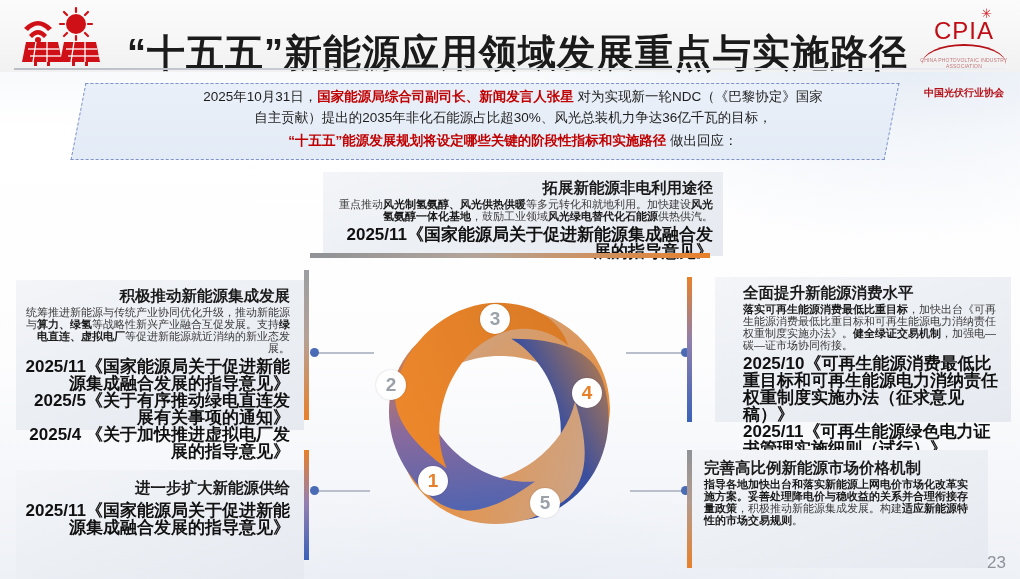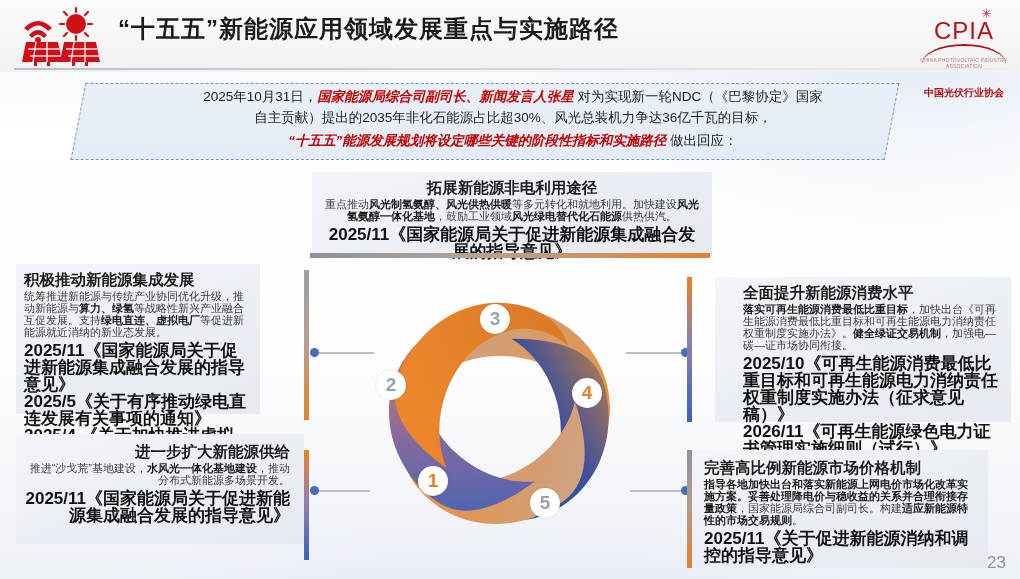--- a/index.html
+++ b/index.html
@@ -36,24 +36,24 @@
     background: linear-gradient(90deg,#b9bdc4 0%, #d7dade 55%, #eceef1 100%);
   }
 
   #logo-left {
     position: absolute;
     left: 14px; top: 6px;
     width: 96px; height: 60px;
   }
   #page-title {
     position: absolute;
-    left: 118px; top: 13px;
+    left: 118px; top: 28px;
     width: 790px;
-    text-align: left;
-    font-size: 24px;
+    text-align: right;
+    font-size: 38px;
     font-weight: bold;
     color: #1b1b1b;
     letter-spacing: 1px;
     white-space: nowrap;
   }
   #logo-cpia {
     position: absolute;
     right: 8px; top: 4px;
     width: 96px; height: 62px;
     text-align: center;
@@ -109,21 +109,21 @@
   #quote-inner {
     position: absolute;
     left: 108px; top: 86px;
     width: 810px; height: 70px;
     transform: skewX(0deg);
     text-align: center;
     font-size: 13.5px;
     line-height: 21px;
     color: #1d1d1d;
   }
-  .q-red { color: #c00000; font-weight: bold; font-style: italic; }
+  .q-red { color: #c00000; font-weight: bold; }
   .q-line3 { display: block; margin-top: 2px; }
 
   
   .card {
     position: absolute;
     background: linear-gradient(160deg,#f3f5f8 0%, #eceff4 45%, #e6eaf0 100%);
     box-sizing: border-box;
   }
   .card-title {
     font-size: 15.5px;
@@ -139,36 +139,36 @@
   .card-body b { color: #1a1a1a; font-weight: bold; }
   .card-doc {
     font-size: 17px;
     font-weight: bold;
     color: #111;
     line-height: 17px;
     margin-top: 4px;
   }
 
   
-  #card-top { left: 312px; top: 172px; width: 400px; height: 84px; text-align: center; padding: 6px 10px 0 10px; }
+  #card-top { left: 323px; top: 172px; width: 400px; height: 84px; text-align: right; padding: 6px 10px 0 10px; }
   #card-top-bar { position: absolute; left: 310px; top: 253px; width: 400px; height: 5px;
      background: linear-gradient(90deg,#8f9296 0%, #b2a49a 40%, #e8802a 100%); }
 
   
-  #card-lt { left: 16px; top: 264px; width: 244px; height: 150px; padding: 6px 14px 0 8px; }
+  #card-lt { left: 16px; top: 280px; width: 288px; height: 150px; text-align: right; padding: 6px 14px 0 8px; }
   #card-lt-bar { position: absolute; left: 304px; top: 270px; width: 5px; height: 150px;
      background: linear-gradient(180deg,#9b9ea2 0%, #b5a196 45%, #e8802a 100%); }
 
   
   #card-rt { left: 715px; top: 277px; width: 296px; height: 145px; text-align: left; padding: 6px 10px 0 28px; }
   #card-rt-bar { position: absolute; left: 687px; top: 277px; width: 5px; height: 145px;
      background: linear-gradient(180deg,#e8802a 0%, #8d7fae 45%, #3a62b8 100%); }
 
   
-  #card-lb { left: 16px; top: 434px; width: 288px; height: 110px; text-align: right; padding: 8px 14px 0 8px; }
+  #card-lb { left: 16px; top: 470px; width: 288px; height: 110px; text-align: right; padding: 8px 14px 0 8px; }
   #card-lb-bar { position: absolute; left: 304px; top: 450px; width: 5px; height: 110px;
      background: linear-gradient(180deg,#e8802a 0%, #9480b0 48%, #3a62b8 100%); }
 
   
   #card-rb { left: 692px; top: 450px; width: 296px; height: 118px; text-align: left; padding: 8px 10px 0 12px; }
   #card-rb-bar { position: absolute; left: 687px; top: 450px; width: 5px; height: 118px;
      background: linear-gradient(180deg,#8f9296 0%, #b39b8e 45%, #e8802a 100%); }
 
   
   .conn { position: absolute; height: 1.6px; background: #b9bfcb; }
@@ -361,37 +361,33 @@
         <div>2025/4 《关于加快推进虚拟电厂发展的指导意见》</div>
       </div>
   </div>
   <div id="card-lt-bar"></div>
 
   <div class="card" id="card-rt">
     <div class="card-title">全面提升新能源消费水平</div>
     <div class="card-body"><b>落实可再生能源消费最低比重目标</b><span>，加快出台《可再生能源消费最低比重目标和可再生能源电力消纳责任权重制度实施办法》。</span><b>健全绿证交易机制</b><span>，加强电—碳—证市场协同衔接。</span></div>
     <div class="card-doc">
         <div>2025/10《可再生能源消费最低比重目标和可再生能源电力消纳责任权重制度实施办法（征求意见稿）》</div>
-        <div>2026/11《可再生能源绿色电力证书管理实施细则（试行）》</div>
+        <div>2025/11《可再生能源绿色电力证书管理实施细则（试行）》</div>
       </div>
   </div>
   <div id="card-rt-bar"></div>
 
   <div class="card" id="card-lb">
     <div class="card-title">进一步扩大新能源供给</div>
-    <div class="card-body"><span>推进“沙戈荒”基地建设，</span><b>水风光一体化基地建设</b><span>，推动分布式新能源多场景开发。</span></div>
     <div class="card-doc">
         <div>2025/11《国家能源局关于促进新能源集成融合发展的指导意见》</div>
       </div>
   </div>
   <div id="card-lb-bar"></div>
 
   <div class="card" id="card-rb">
     <div class="card-title">完善高比例新能源市场价格机制</div>
-    <div class="card-body"><b>指导各地加快出台和落实新能源上网电价市场化改革实施方案。妥善处理降电价与稳收益的关系并合理衔接存量政策</b><span>，国家能源局综合司副司长。构建</span><b>适应新能源特性的市场交易规则</b><span>。</span></div>
-    <div class="card-doc">
-        <div>2025/11《关于促进新能源消纳和调控的指导意见》</div>
-      </div>
+    <div class="card-body"><b>指导各地加快出台和落实新能源上网电价市场化改革实施方案。妥善处理降电价与稳收益的关系并合理衔接存量政策</b><span>，积极推动新能源集成发展。构建</span><b>适应新能源特性的市场交易规则</b><span>。</span></div>
   </div>
   <div id="card-rb-bar"></div>
 
   <div id="page-number">23</div>
 </div>
 
 </body></html>

